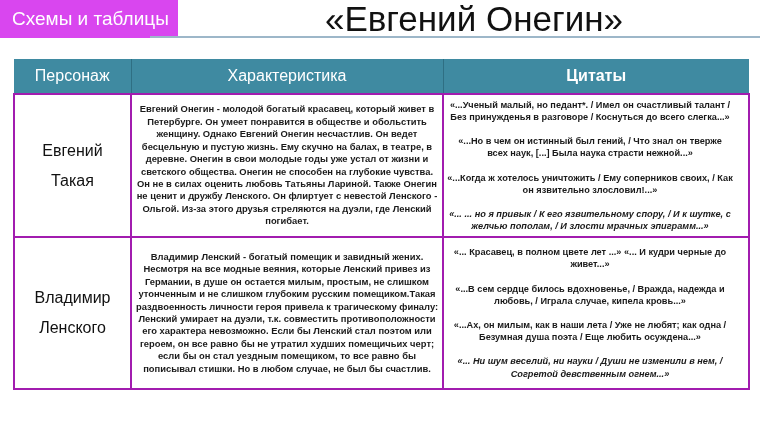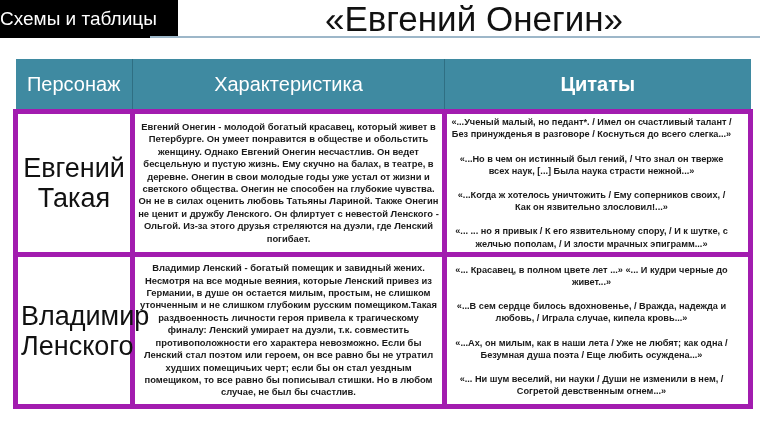--- a/index.html
+++ b/index.html
@@ -1,28 +1,28 @@
 <!DOCTYPE html>
 <html><head>
 <meta charset="utf-8">
 <style>
   html, body { margin:0; padding:0; }
   body { width:760px; height:428px; background:#ffffff; position:relative; overflow:hidden; font-family:"Liberation Sans", sans-serif; }
-  .badge { position:absolute; left:0; top:0; width:178px; height:38px; background:#000000; color:#fff; font-size:19px; line-height:38px; padding-left:0; box-sizing:border-box; }
+  .badge { position:absolute; left:0; top:0; width:178px; height:38px; background:#d946ef; color:#fff; font-size:19px; line-height:38px; padding-left:12px; box-sizing:border-box; }
   .title-line { position:absolute; left:150px; right:0; top:36px; height:2px; background:#9db7c9; }
   .title { position:absolute; left:178px; right:0; top:-2px; text-align:center; font-size:35px; color:#111; line-height:42px; padding-left:10px; }
   table { position:absolute; left:13px; top:59px; width:735px; border-collapse:collapse; table-layout:fixed; }
-  th { background:#3f8aa1; color:#fff; font-weight:normal; font-size:20px; height:34px; padding:8px; border-right:1px solid #2f6f83; }
+  th { background:#3f8aa1; color:#fff; font-weight:normal; font-size:16px; height:34px; padding:0; border-right:1px solid #2f6f83; }
   th:last-child { border-right:none;font-weight:bold; }
-  td { border:5px solid #a21caf; vertical-align:middle; text-align:center; padding:2px 3px; }
-  td.name { font-size:27px; line-height:30px; color:#111;margin-left:16px; }
+  td { border:2px solid #a21caf; vertical-align:middle; text-align:center; padding:2px 3px; }
+  td.name { font-size:16px; line-height:30px; color:#111;margin-left:16px; }
   td.desc { font-size:9.4px; font-weight:bold; line-height:12.4px; color:#1a1a1a; }
   td.quotes { font-size:9.2px; font-weight:bold; line-height:12.2px; color:#1a1a1a; }
   .q { margin:0 12px 12px 0; }
-  .q:last-child { margin-bottom:0; }
+  .q:last-child { margin-bottom:0;font-style:italic; }
   .footer { position:absolute; left:0; right:0; top:428px; text-align:center; font-size:12px; color:#15803d; }
 </style>
 </head>
 <body>
 
 <div class="badge">Схемы и таблицы</div>
 <div class="title-line"></div>
 <div class="title">«Евгений Онегин»</div>
 
 <table>

